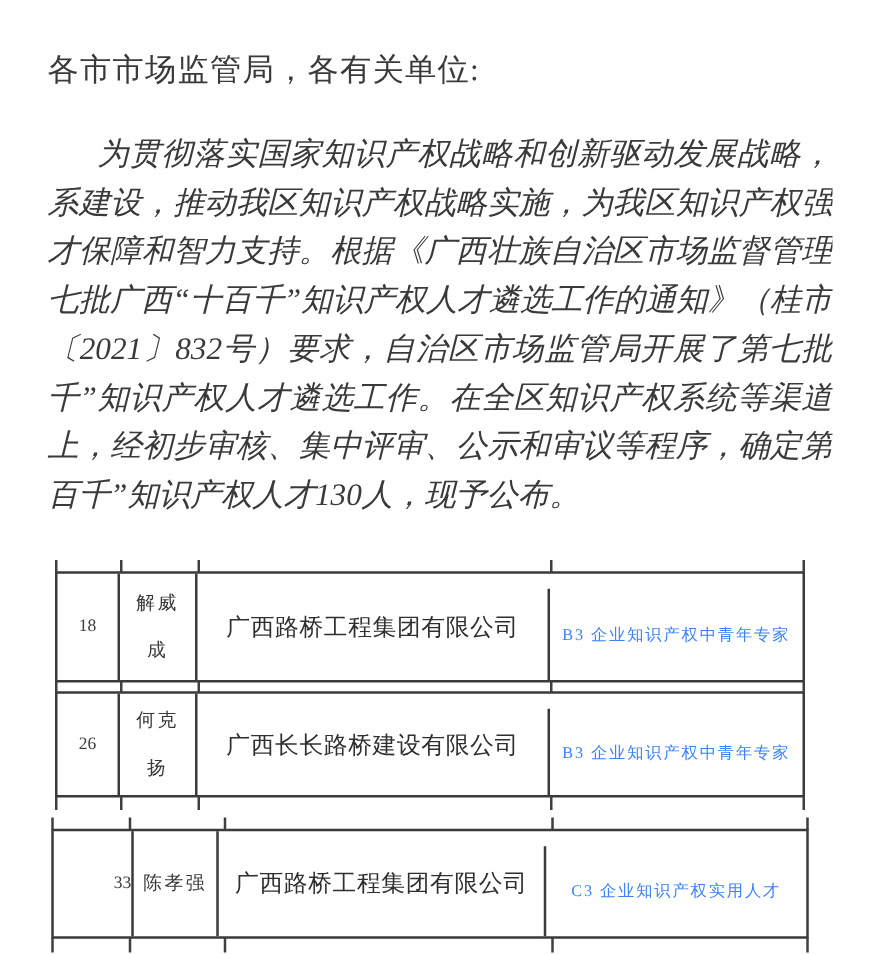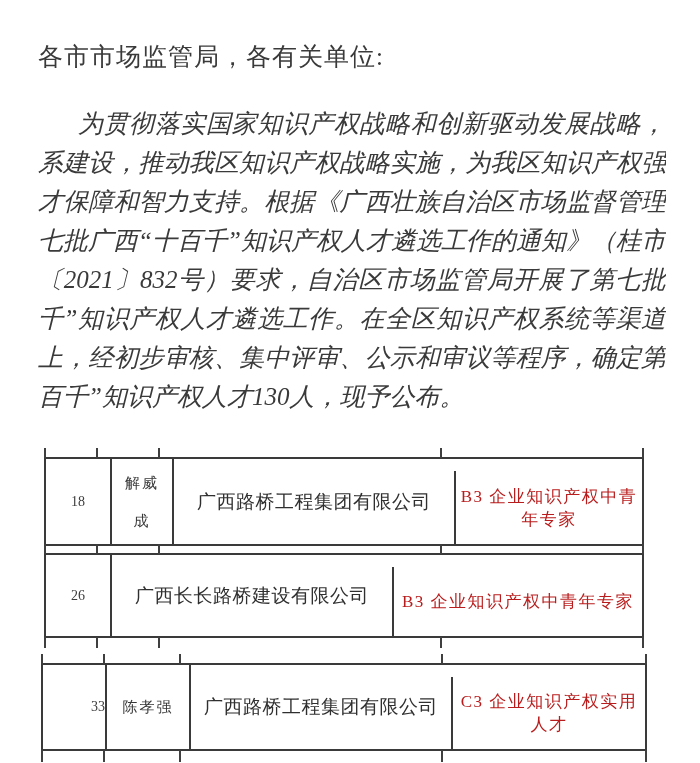--- a/index.html
+++ b/index.html
@@ -46,36 +46,36 @@
   }
   .frag1{ left:44px; top:457px; width:600px; height:89px; }
   .frag2{ left:44px; top:553px; width:600px; height:85px; }
   .frag3{ left:41px; top:663px; width:606px; height:88px; }
   .cell{
     display:flex;align-items:center;justify-content:center;
     box-sizing:border-box;
     text-align:center;
   }
   .cell + .cell{ border-left:2px solid #3a3a3a; }
-  .c-no{ width:64px; font-size:14px; color:#3d3d3d; }
+  .c-no{ width:48px; font-size:14px; color:#3d3d3d; }
   .frag3 .c-no{ width:62px;padding-left:48px; }
   .c-name{
     width:62px; font-size:15px; letter-spacing:2px;
     line-height:38px; word-break:break-all;
     padding:0 10px; color:#383838;
   }
-  .frag3 .c-name{ width:84px; padding:0 1px; }
+  .frag3 .c-name{ width:68px; padding:0 1px; }
   .c-company{
     width:282px; flex:none;
     font-family:"Liberation Sans","DejaVu Sans",sans-serif;
     font-size:19px; color:#2f2f2f; letter-spacing:0.5px;
   }
   .frag3 .c-company{ width:262px; }
   .c-cat{
-    flex:1; font-size:17px; color:#b91c1c; letter-spacing:1.5px;margin-top:12px;
+    flex:1; font-size:13px; color:#3b82f6; letter-spacing:1.5px;margin-top:12px;
   }
 
   
   .stub{
     position:absolute;width:2px;background:#3f3f3f;display:block;
   }
 </style>
 </head>
 <body>
 
@@ -96,20 +96,21 @@
 
   <div class="frag frag1">
     <div class="cell c-no">18</div>
     <div class="cell c-name">解威成</div>
     <div class="cell c-company">广西路桥工程集团有限公司</div>
     <div class="cell c-cat">B3 企业知识产权中青年专家</div>
   </div>
 
   <div class="frag frag2">
     <div class="cell c-no">26</div>
+    <div class="cell c-name">何克扬</div>
     <div class="cell c-company">广西长长路桥建设有限公司</div>
     <div class="cell c-cat">B3 企业知识产权中青年专家</div>
   </div>
 
   <div class="frag frag3">
     <div class="cell c-no">33</div>
     <div class="cell c-name">陈孝强</div>
     <div class="cell c-company">广西路桥工程集团有限公司</div>
     <div class="cell c-cat">C3 企业知识产权实用人才</div>
   </div>

